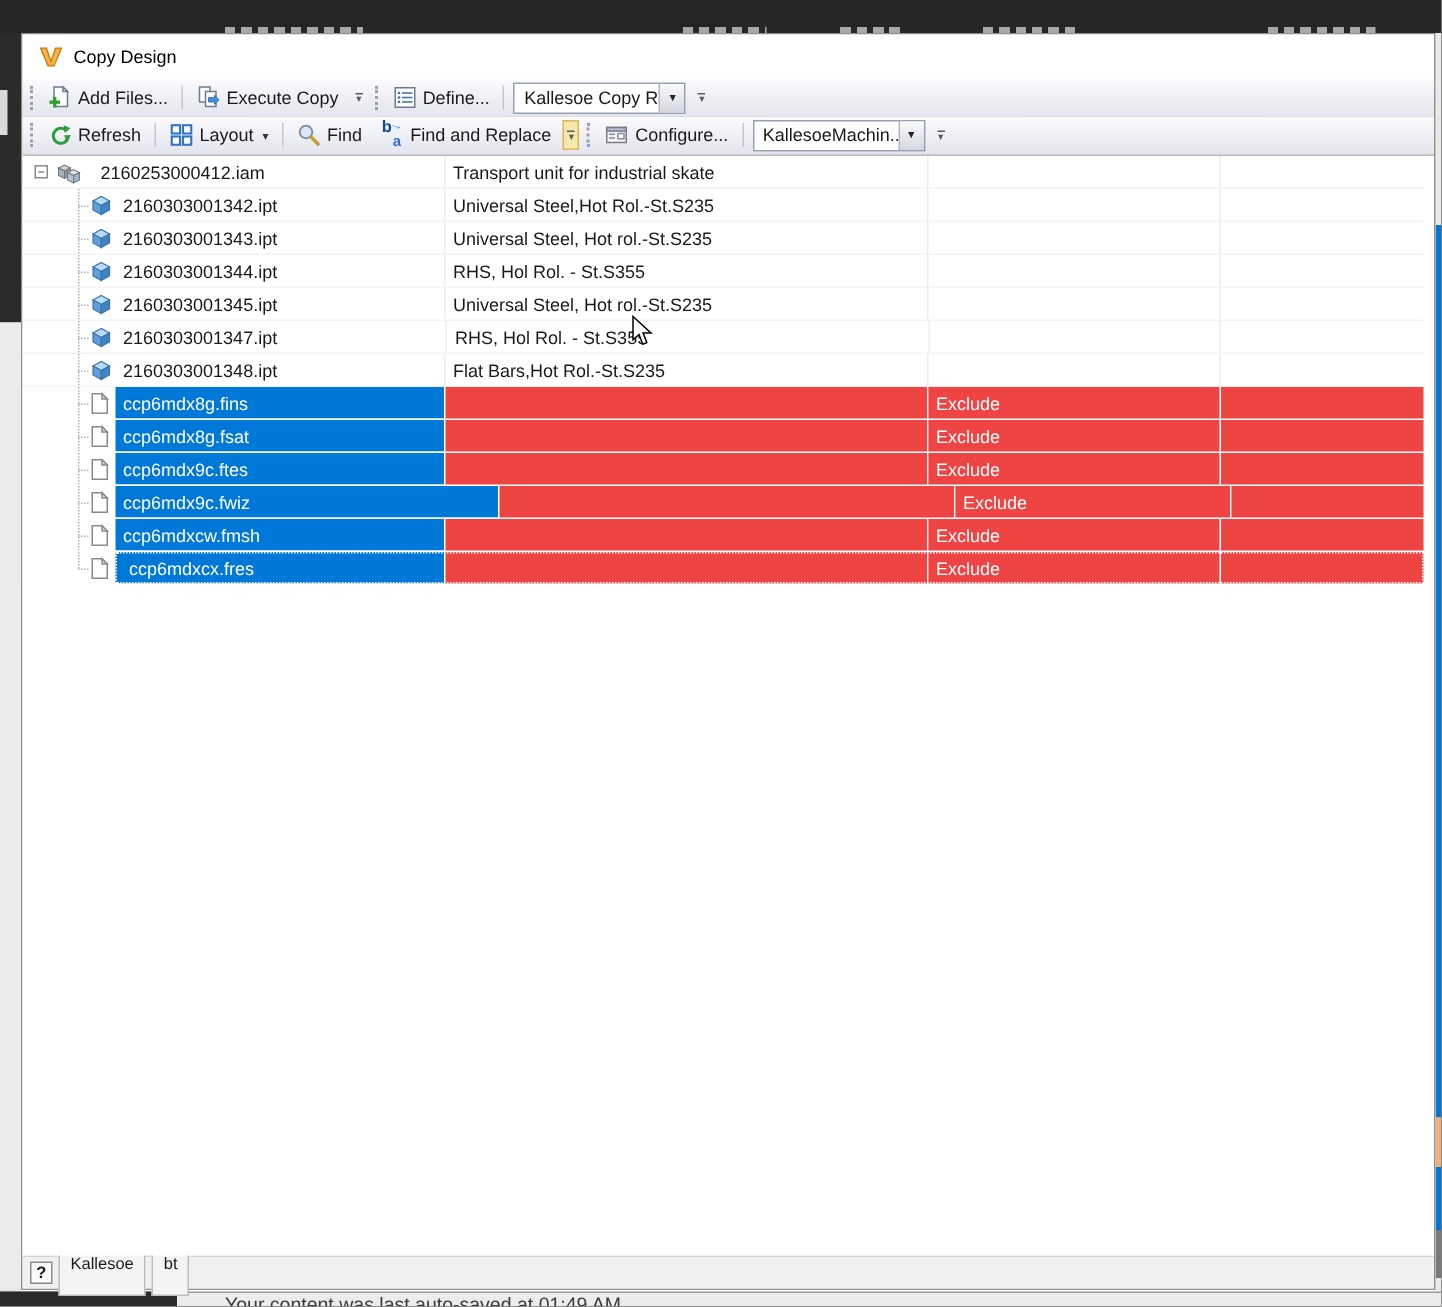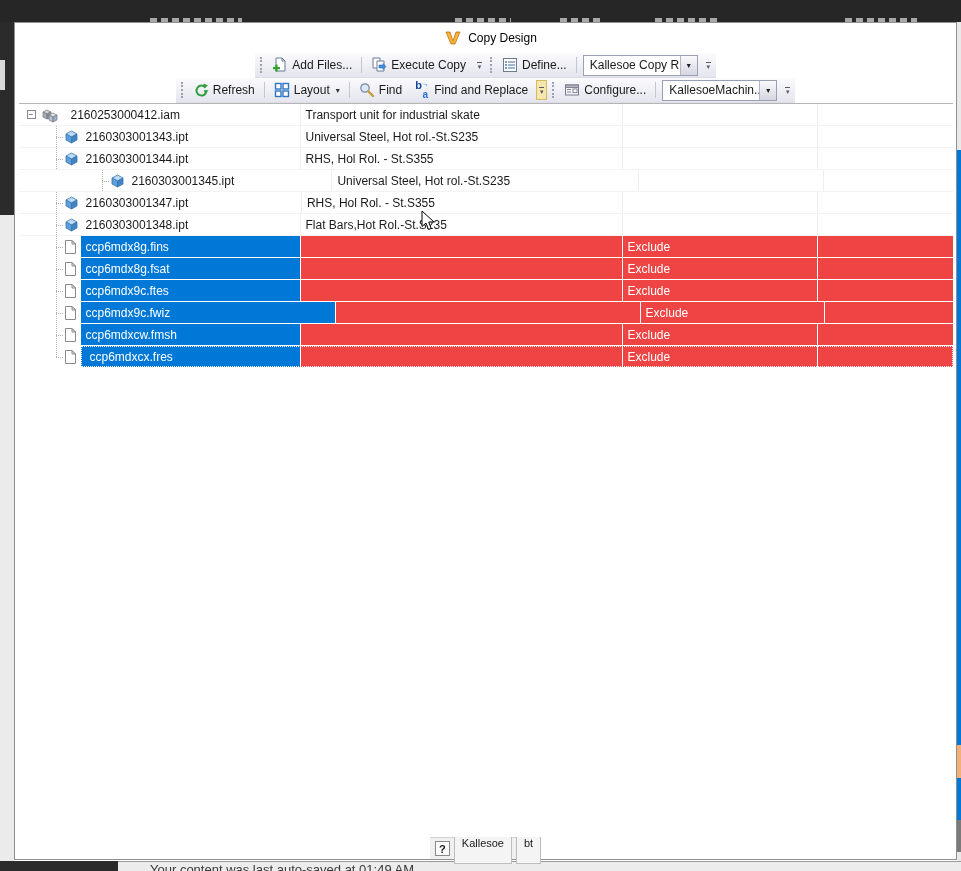--- a/index.html
+++ b/index.html
@@ -13,21 +13,21 @@
   .bg-left-dark { position:absolute; left:0; top:22px; width:14px; height:193px; background:#2b2b2b; z-index:1; }
   .bg-left-notch { position:absolute; left:0; top:60px; width:5px; height:30px; background:#d9d9d9; z-index:2; }
   .bg-left-light { position:absolute; left:0; top:215px; width:14px; height:646px; background:#ebebeb; z-index:1; }
   .bg-right { position:absolute; left:957px; width:4px; z-index:1; }
   .bg-bottom { position:absolute; left:0; top:861px; width:961px; height:10px; background:#ececec; border-top:1px solid #9a9a9a; z-index:1; }
   .bg-bottom-dark { position:absolute; left:0; top:861px; width:118px; height:10px; background:#2b2b2b; z-index:2; }
   .autosave { position:absolute; left:150px; top:862px; font-size:13px; color:#3a3a3a; white-space:nowrap; z-index:2; }
 
   
   .window { position:absolute; left:14px; top:22px; width:943px; height:838px; background:#fff;
-            border:1px solid #8f8f8f; z-index:3; display:flex; flex-direction:column;align-items:center; }
+            border:1px solid #8f8f8f; z-index:3; display:flex; flex-direction:column; }
 
   .titlebar { height:30px; background:#fff; display:flex; align-items:center; padding-left:11px; gap:7px; flex:0 0 auto; }
   .title-text { font-size:12px; color:#000; }
 
   .menubar { height:22px; background:#e9e9f2; display:flex; align-items:stretch; padding-left:4px; flex:0 0 auto; }
   .menu-item { padding:4px 10px 3px; cursor:default; }
 
   .toolbar { height:25px; background:linear-gradient(#fbfbfd,#e4e5ee); display:flex; align-items:center; padding-left:2px; flex:0 0 auto; border-bottom:1px solid #dcdde6; }
   .grip { width:0; height:16px; border-left:2px dotted #9da0b4; margin:0 4px 0 3px; }
   .tsep { width:1px; height:16px; background:#c4c5d2; margin:0 3px; }
@@ -251,20 +251,35 @@
           </div>
           <div class="grid-row">
             <div class="cell name-cell" style="width: 282px;">
               <div class="tree-v"></div>
               <div class="tree-h"></div>
               <svg width="15" height="15" viewBox="0 0 15 15" class="row-icon" style="left: 45px;">
                 <polygon points="2,5 7.5,2 13,5 7.5,8" fill="#b8dcf8" stroke="#3d74a8" stroke-width="0.8"></polygon>
                 <polygon points="2,5 7.5,8 7.5,14 2,11" fill="#5ea0dc" stroke="#3d74a8" stroke-width="0.8"></polygon>
                 <polygon points="7.5,8 13,5 13,11 7.5,14" fill="#4084c8" stroke="#3d74a8" stroke-width="0.8"></polygon>
               </svg>
+              <span class="name-label" style="left: 67px;">2160303001342.ipt</span>
+            </div>
+            <div class="cell text" style="width: 322px;">Universal Steel,Hot Rol.-St.S235</div>
+            <div class="cell text" style="width: 195px;"></div>
+            <div class="cell text" style="width: 135px; border-right: none;"></div>
+          </div>
+          <div class="grid-row">
+            <div class="cell name-cell" style="width: 282px;">
+              <div class="tree-v"></div>
+              <div class="tree-h"></div>
+              <svg width="15" height="15" viewBox="0 0 15 15" class="row-icon" style="left: 45px;">
+                <polygon points="2,5 7.5,2 13,5 7.5,8" fill="#b8dcf8" stroke="#3d74a8" stroke-width="0.8"></polygon>
+                <polygon points="2,5 7.5,8 7.5,14 2,11" fill="#5ea0dc" stroke="#3d74a8" stroke-width="0.8"></polygon>
+                <polygon points="7.5,8 13,5 13,11 7.5,14" fill="#4084c8" stroke="#3d74a8" stroke-width="0.8"></polygon>
+              </svg>
               <span class="name-label" style="left: 67px;">2160303001343.ipt</span>
             </div>
             <div class="cell text" style="width: 322px;">Universal Steel, Hot rol.-St.S235</div>
             <div class="cell text" style="width: 195px;"></div>
             <div class="cell text" style="width: 135px; border-right: none;"></div>
           </div>
           <div class="grid-row">
             <div class="cell name-cell" style="width: 282px;">
               <div class="tree-v"></div>
               <div class="tree-h"></div>
@@ -273,21 +288,21 @@
                 <polygon points="2,5 7.5,8 7.5,14 2,11" fill="#5ea0dc" stroke="#3d74a8" stroke-width="0.8"></polygon>
                 <polygon points="7.5,8 13,5 13,11 7.5,14" fill="#4084c8" stroke="#3d74a8" stroke-width="0.8"></polygon>
               </svg>
               <span class="name-label" style="left: 67px;">2160303001344.ipt</span>
             </div>
             <div class="cell text" style="width: 322px;">RHS, Hol Rol. - St.S355</div>
             <div class="cell text" style="width: 195px;"></div>
             <div class="cell text" style="width: 135px; border-right: none;"></div>
           </div>
           <div class="grid-row">
-            <div class="cell name-cell" style="width: 282px; margin-left: 46px;">
+            <div class="cell name-cell" style="width: 282px;">
               <div class="tree-v"></div>
               <div class="tree-h"></div>
               <svg width="15" height="15" viewBox="0 0 15 15" class="row-icon" style="left: 45px;">
                 <polygon points="2,5 7.5,2 13,5 7.5,8" fill="#b8dcf8" stroke="#3d74a8" stroke-width="0.8"></polygon>
                 <polygon points="2,5 7.5,8 7.5,14 2,11" fill="#5ea0dc" stroke="#3d74a8" stroke-width="0.8"></polygon>
                 <polygon points="7.5,8 13,5 13,11 7.5,14" fill="#4084c8" stroke="#3d74a8" stroke-width="0.8"></polygon>
               </svg>
               <span class="name-label" style="left: 67px;">2160303001345.ipt</span>
             </div>
             <div class="cell text" style="width: 322px;">Universal Steel, Hot rol.-St.S235</div>

